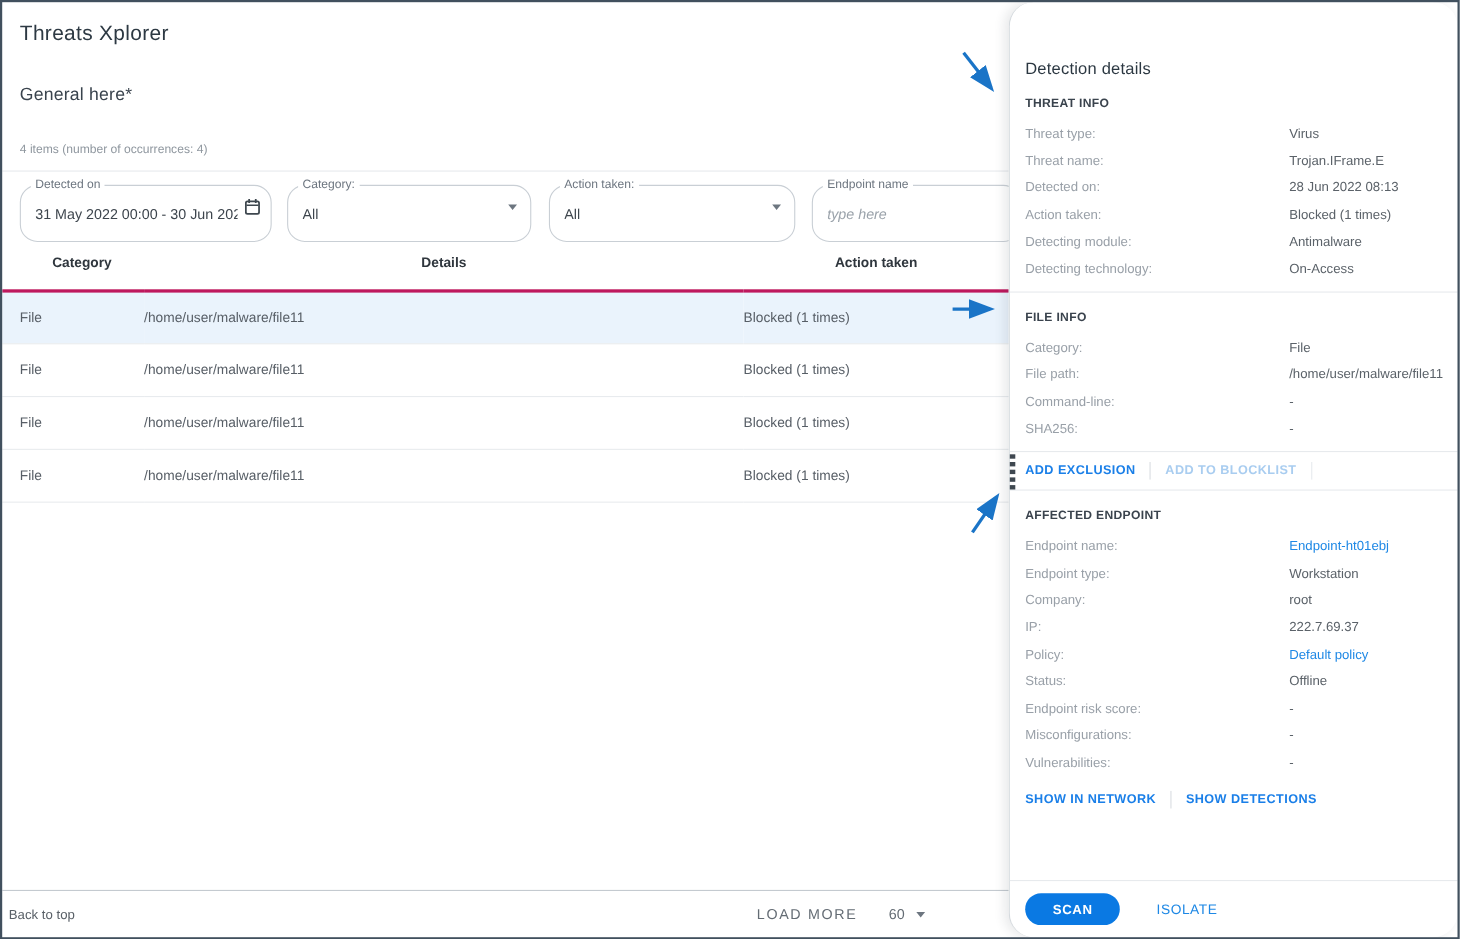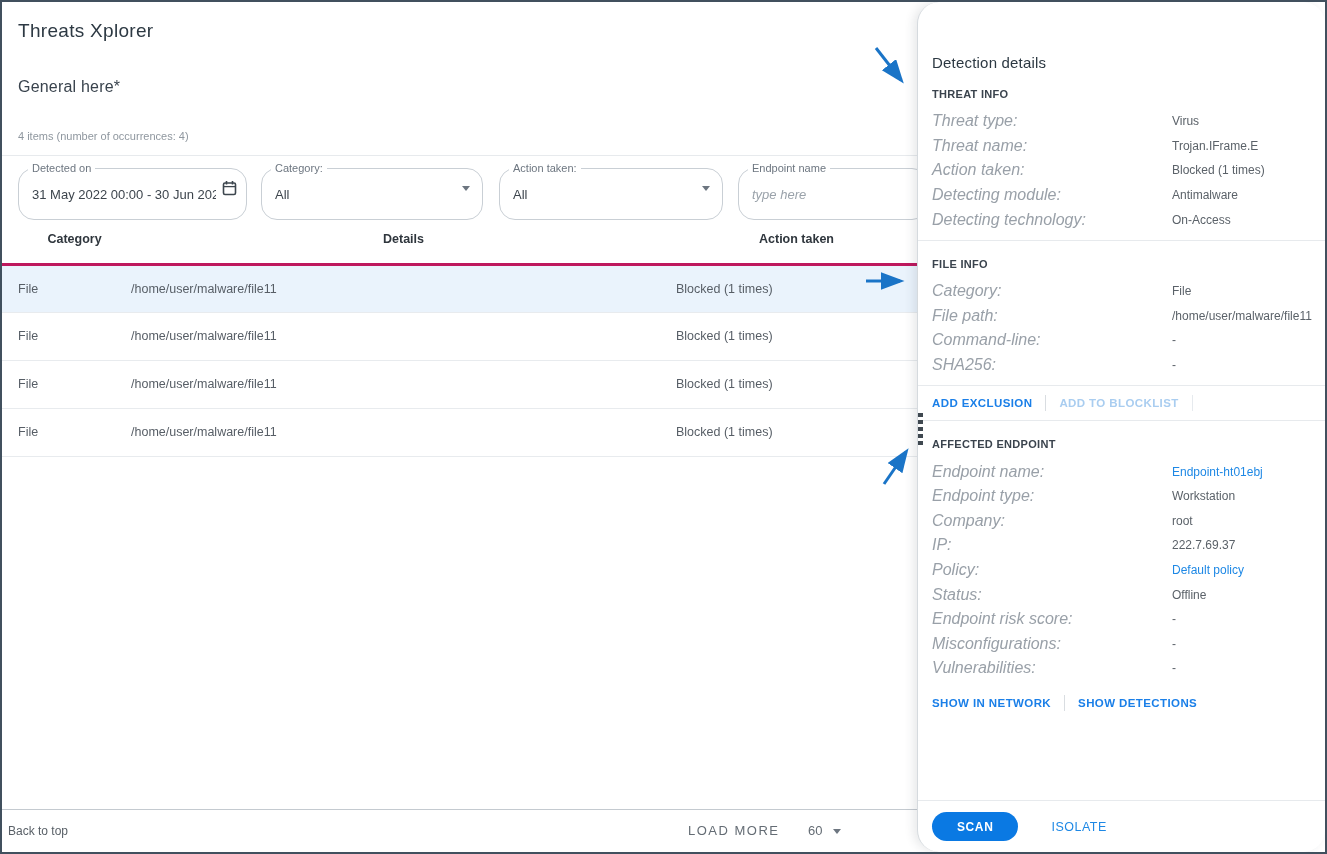--- a/index.html
+++ b/index.html
@@ -46,21 +46,21 @@
   .load-more { position:absolute; left:686px; top:13px; font-size:13px; color:#646c74; letter-spacing:1.5px; cursor:pointer; }
   .page-size { position:absolute; left:806px; top:13px; font-size:13px; color:#646c74; cursor:pointer; }
   .page-size-caret { position:absolute; left:831px; top:19px; width:0; height:0; border-left:4.5px solid transparent; border-right:4.5px solid transparent; border-top:5px solid #6d7680; }
 
   
   .panel { position:absolute; top:2px; right:2px; bottom:2px; width:408px; background:#fff; border-left:1px solid #d5dade; box-shadow:-4px 0 10px rgba(40,50,60,.10); z-index:20; padding:0 14px;border-radius:22px; }
   .panel-title { margin-top:52px; font-size:15px; font-weight:500; color:#2c3842; letter-spacing:.2px; }
   .section-heading { margin-top:17px; font-size:11px; font-weight:700; color:#3a434d; letter-spacing:.3px; }
   .info-rows { margin-top:9px; }
   .info-row { display:flex; align-items:center; height:24.6px; }
-  .info-label { width:240px; font-size:16px; color:#99a0a8; flex:none;font-style:italic; }
+  .info-label { width:240px; font-size:12px; color:#99a0a8; flex:none; }
   .info-value { font-size:12px; color:#5b6269; white-space:nowrap; }
   .info-value.link { color:#1e88e5; cursor:pointer; }
   .panel-divider { height:1px; background:#e7eaed; margin:8px -14px 0; }
 
   .action-links { display:flex; align-items:center; height:34px; }
   .link-btn { font-size:11.5px; font-weight:700; letter-spacing:.4px; color:#1a7fe8; cursor:pointer; white-space:nowrap; }
   .link-btn.disabled { color:#a9cdf0; cursor:default; }
   .vsep { width:1px; height:16px; background:#d9dde1; margin:0 13px; }
   .vsep.pale { background:#e6eaee; }
 
@@ -178,20 +178,24 @@
       <div class="info-row">
         <span class="info-label">Threat type:</span>
         <span class="info-value">Virus</span>
       </div>
 
       <div class="info-row">
         <span class="info-label">Threat name:</span>
         <span class="info-value">Trojan.IFrame.E</span>
       </div>
 
+      <div class="info-row">
+        <span class="info-label">Detected on:</span>
+        <span class="info-value">28 Jun 2022 08:13</span>
+      </div>
 
       <div class="info-row">
         <span class="info-label">Action taken:</span>
         <span class="info-value">Blocked (1 times)</span>
       </div>
 
       <div class="info-row">
         <span class="info-label">Detecting module:</span>
         <span class="info-value">Antimalware</span>
       </div>

